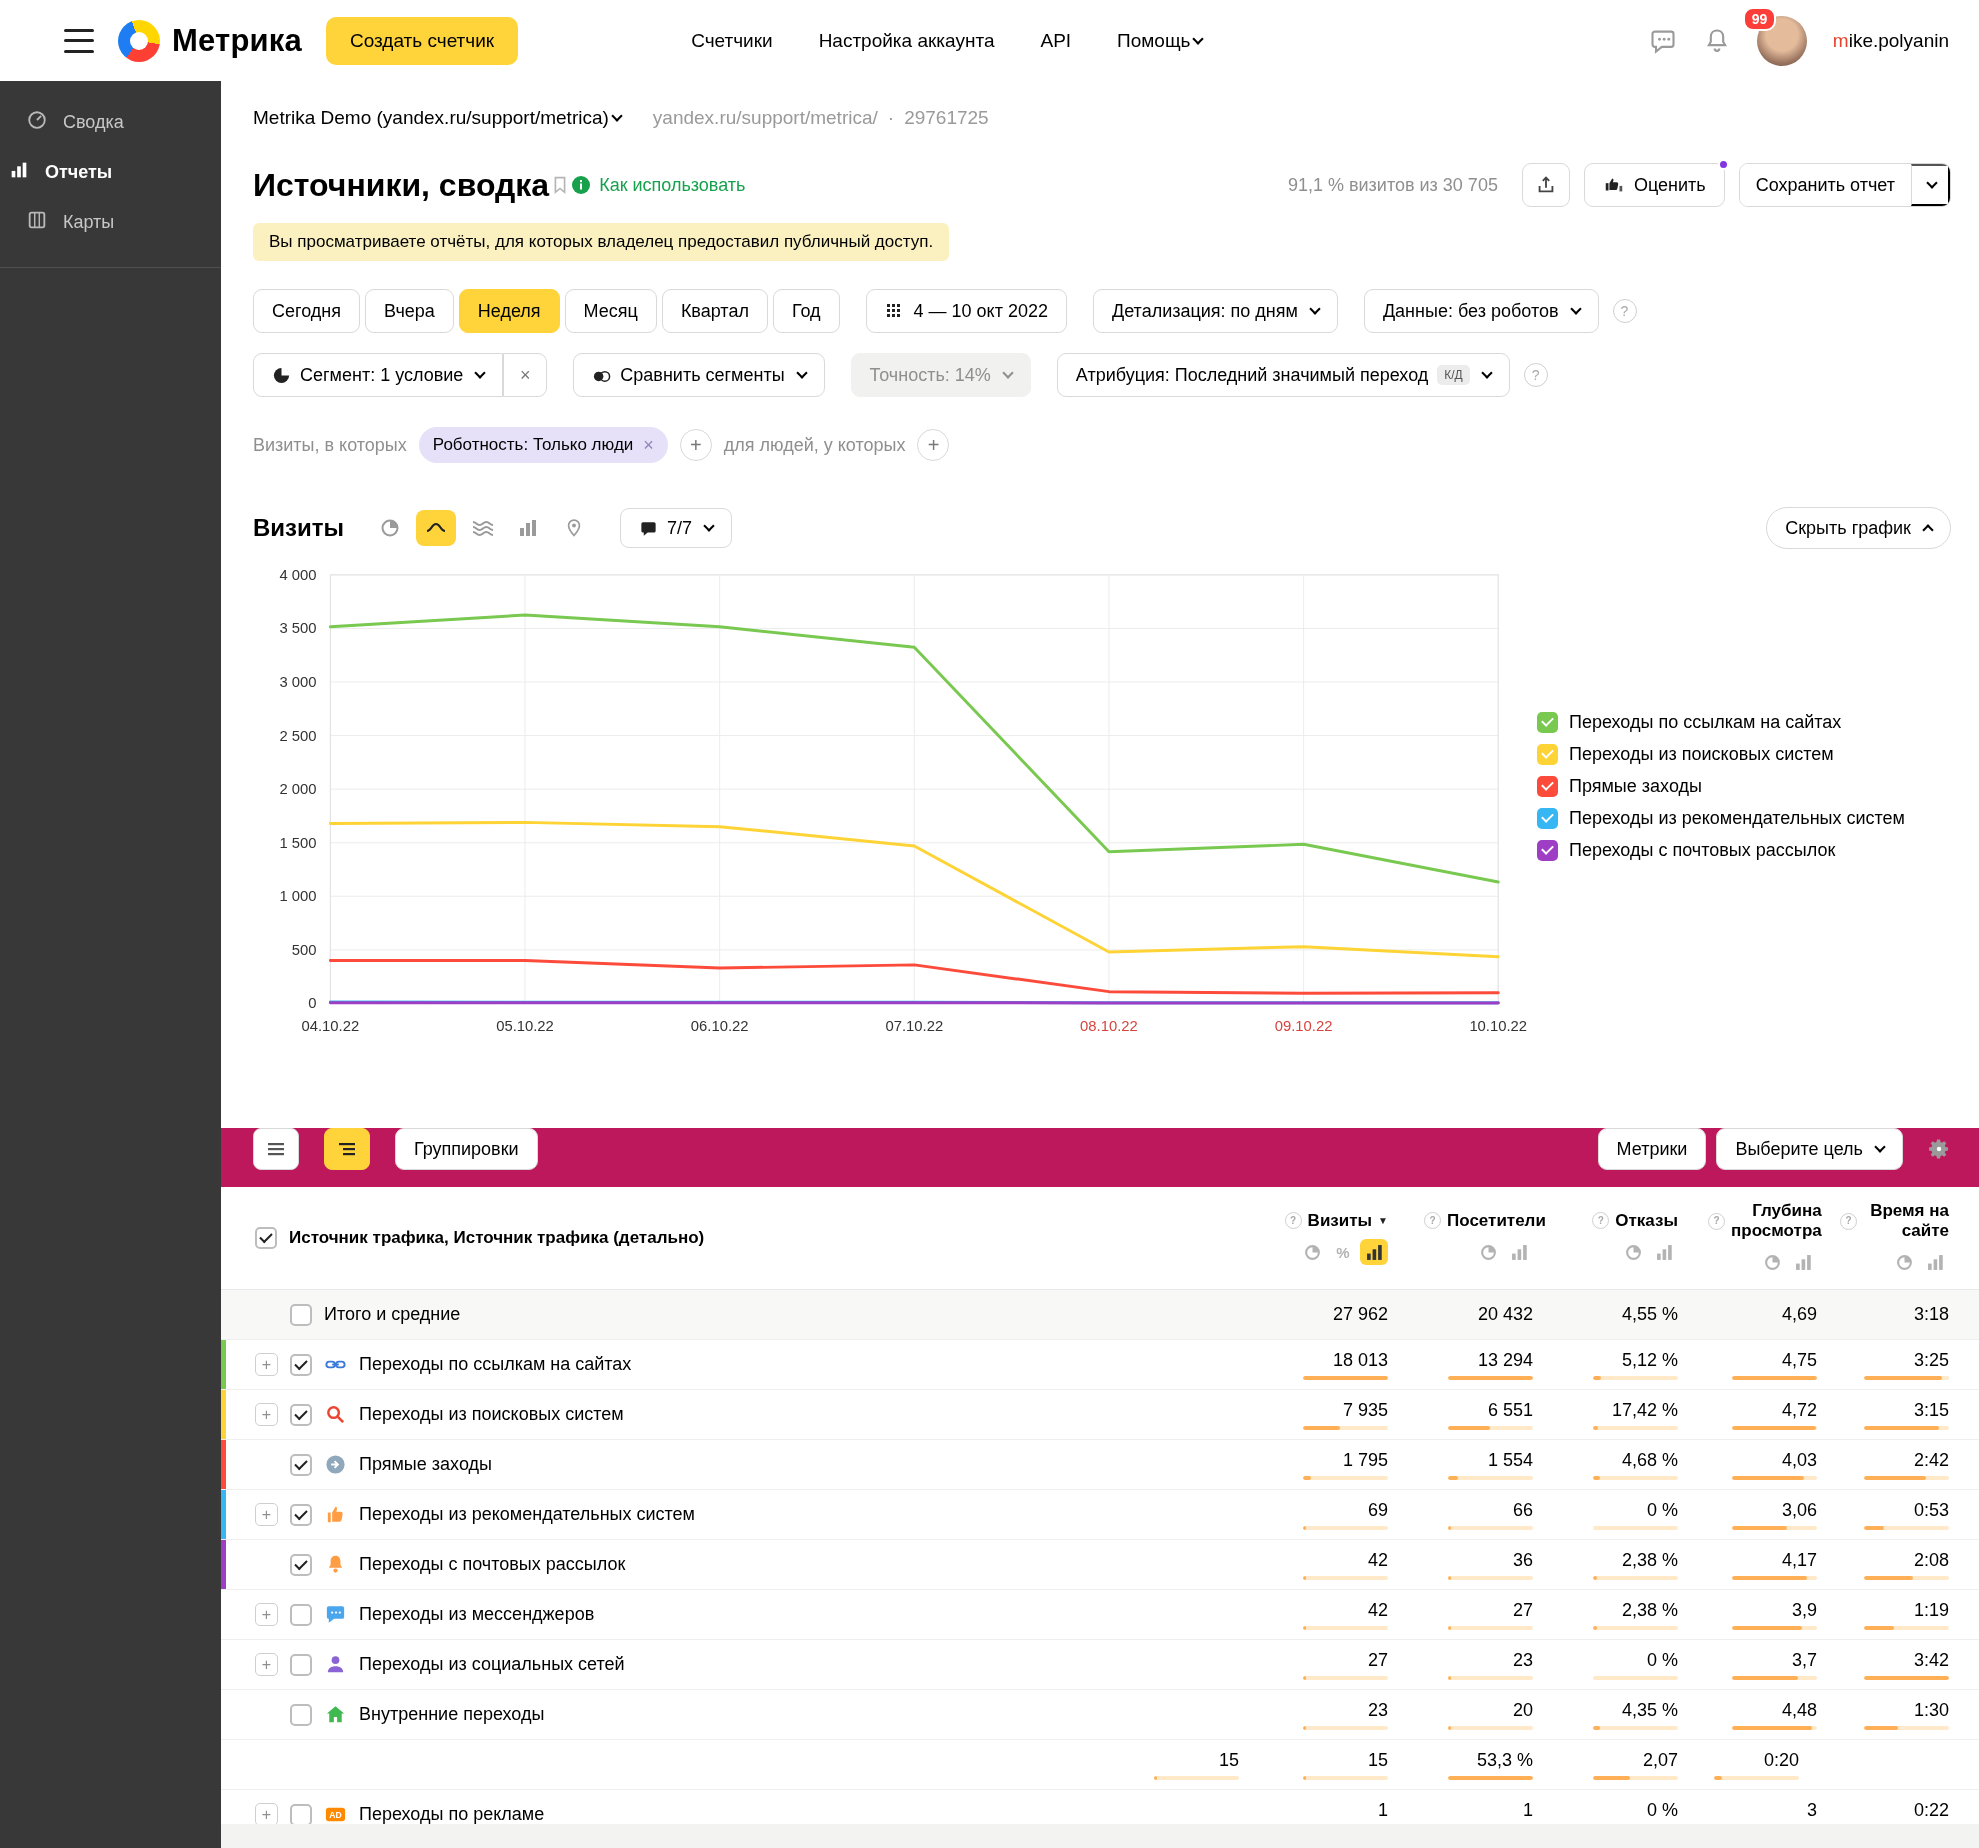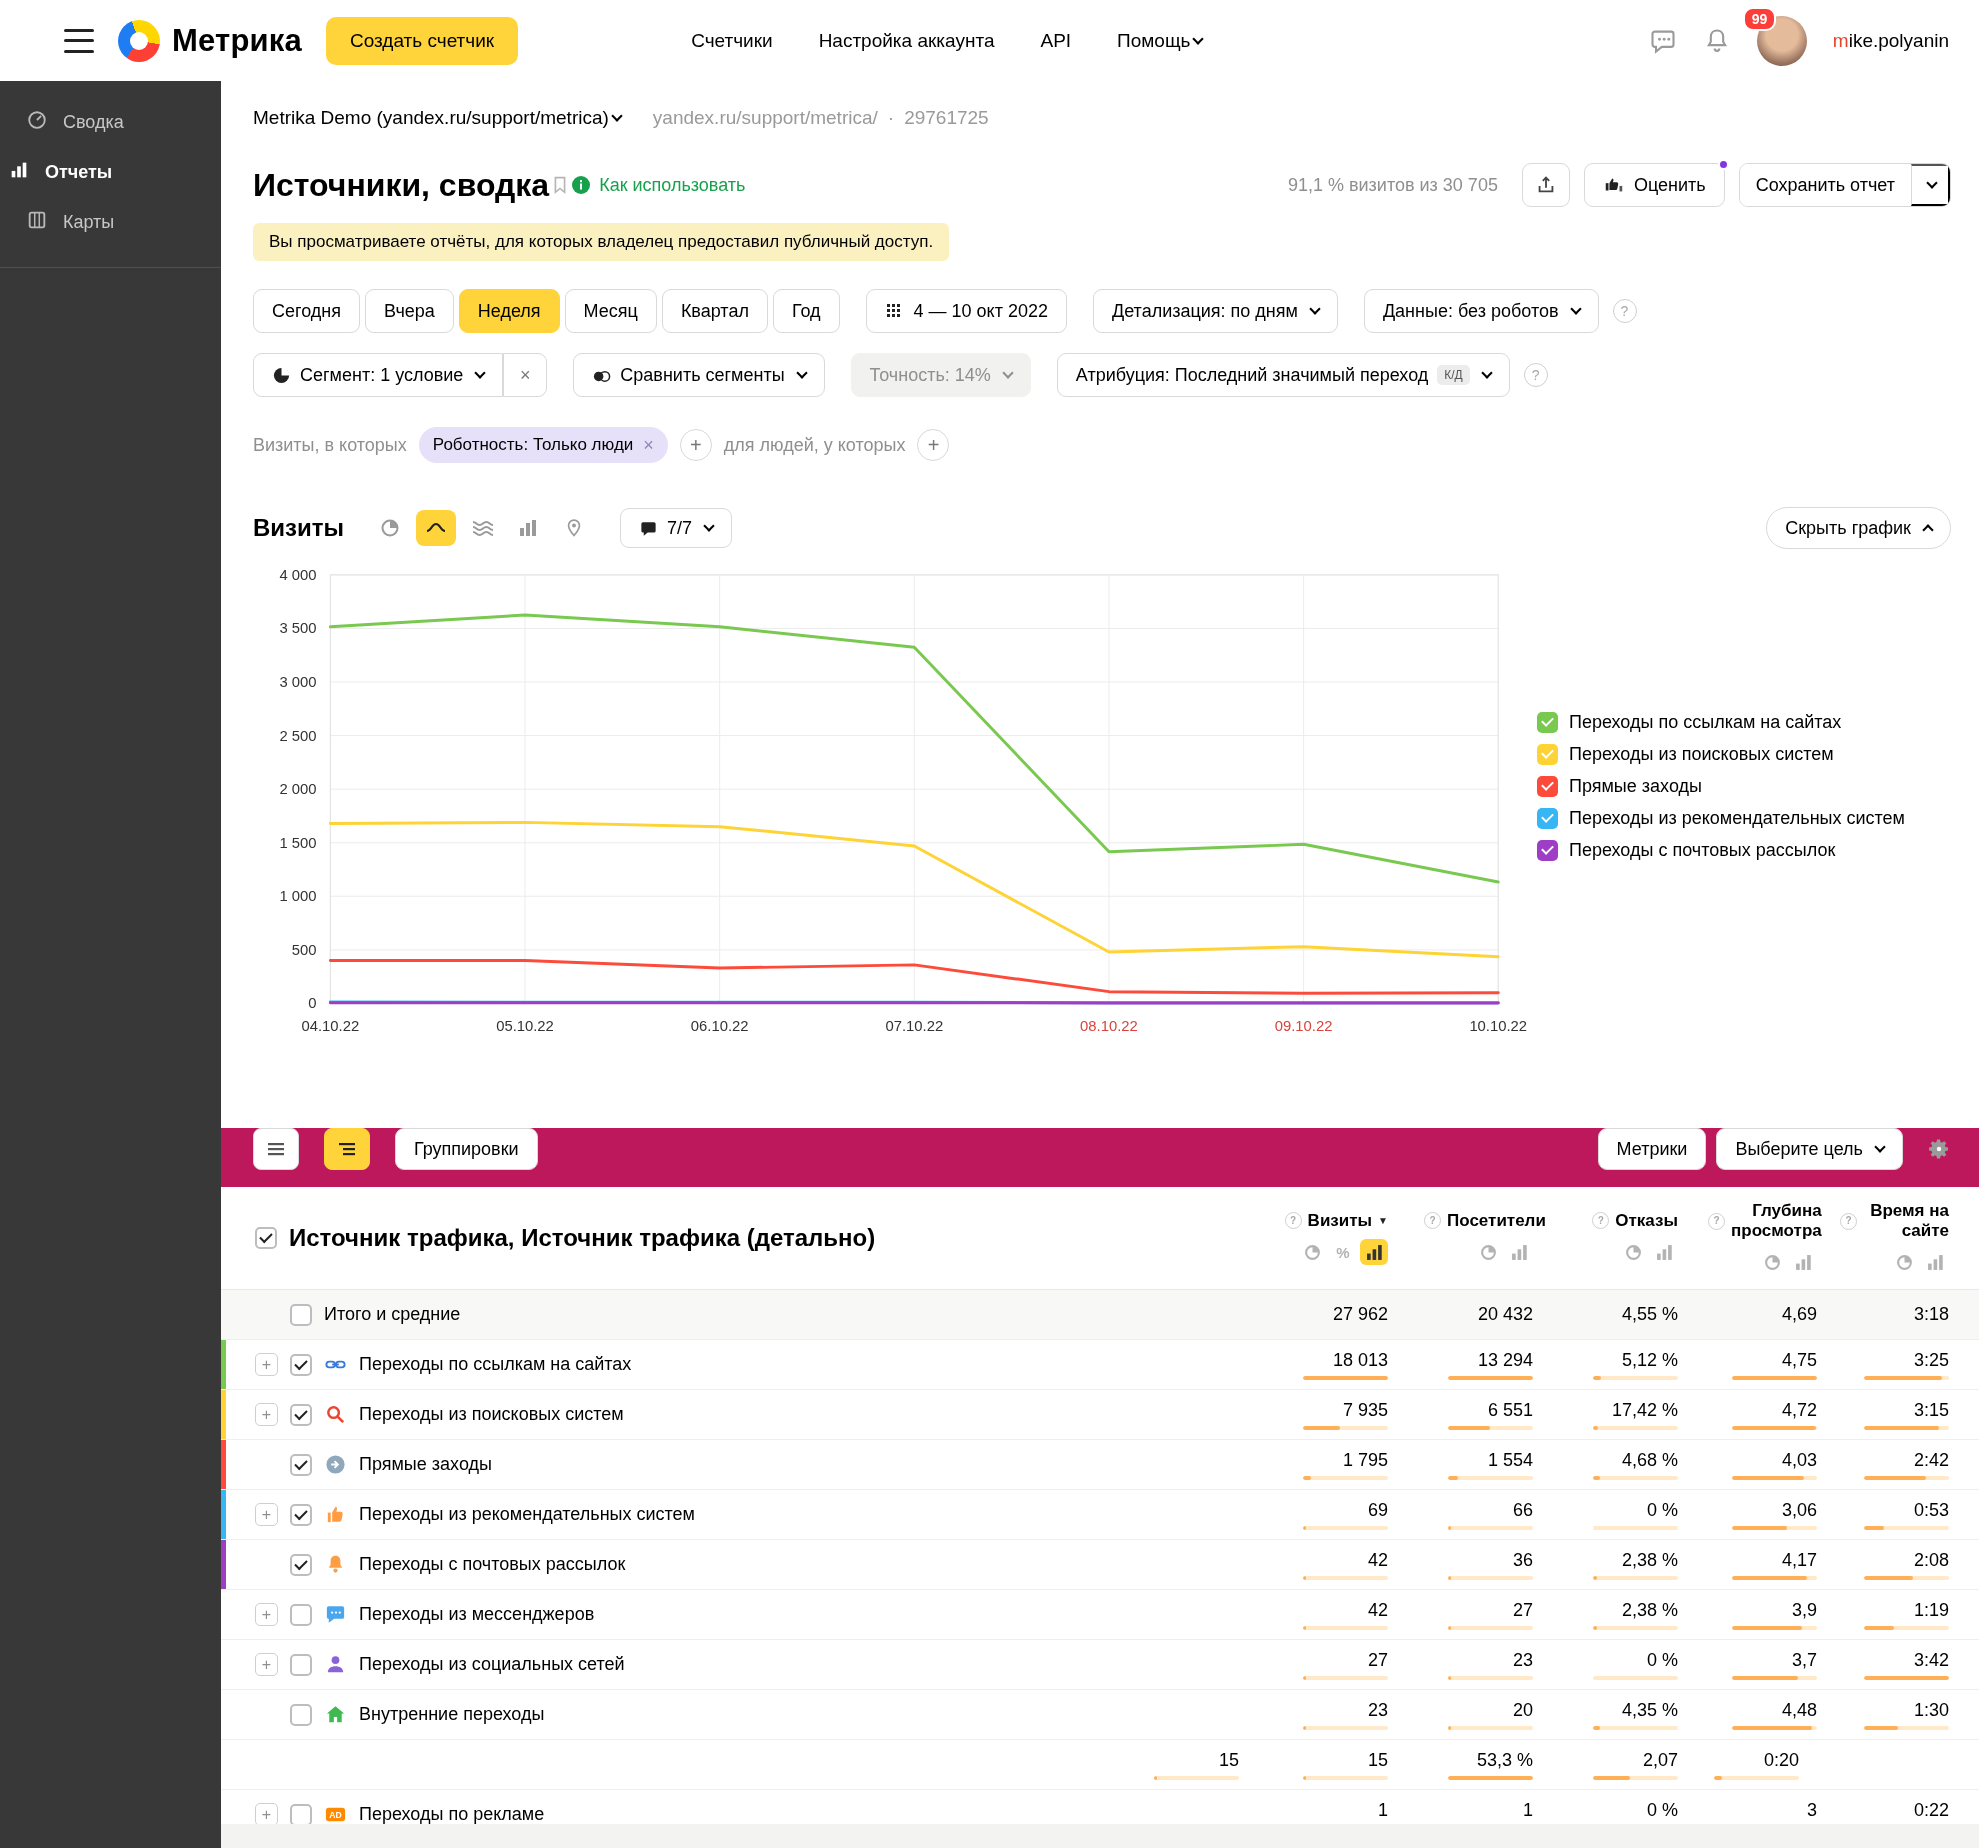--- a/index.html
+++ b/index.html
@@ -90,21 +90,21 @@
   .tbl-toolbar { margin-top:79px; margin-left:-32px; margin-right:-28px; background:#be185d; height:59px; display:flex; align-items:flex-start; padding:0 28px 0 32px; gap:25px; }
   .tb-right { margin-left:auto; display:flex; align-items:center; gap:10px; }
   .view-btn { width:46px; height:42px; border:1px solid #d9d9d9; border-radius:8px; background:#fff; display:inline-flex; align-items:center; justify-content:center; cursor:pointer; }
   .view-btn.active { background:#ffd43b; border-color:#ffd43b; }
   .gear { border:none; background:none; cursor:pointer; margin-left:14px; display:flex; }
 
   .tbl { margin-left:-32px; margin-right:-28px; --cols:1fr 149px 145px 145px 139px 150px; }
   .trow { display:grid; grid-template-columns:var(--cols); align-items:center; border-bottom:1px solid #efefef; min-height:50px; position:relative; }
   .thead-row { min-height:103px; border-bottom:1px solid #e9e9e9; }
   .cell.name { display:flex; align-items:center; gap:12px; padding-left:34px; position:relative; height:100%; }
-  .dim-label { font-size:24px; font-weight:700; }
+  .dim-label { font-size:17px; font-weight:700; }
   .hcell { display:flex; flex-direction:column; align-items:flex-end; gap:8px; padding-right:12px; }
   .hcell.h4 { padding-right:30px; }
   .hlabel { font-size:17px; font-weight:700; display:flex; align-items:center; gap:6px; text-align:right; line-height:1.2; max-width:109px; }
   .sort { font-size:10px; color:#222; }
   .mini-row { display:flex; gap:3px; }
   .mini { width:28px; height:26px; border-radius:6px; display:inline-flex; align-items:center; justify-content:center; cursor:pointer; }
   .mini.active { background:#ffd43b; }
   .pct-glyph { font-size:15px; font-weight:700; color:#b3b3b3; }
 
   .trow.totals { background:#f8f8f7; }

